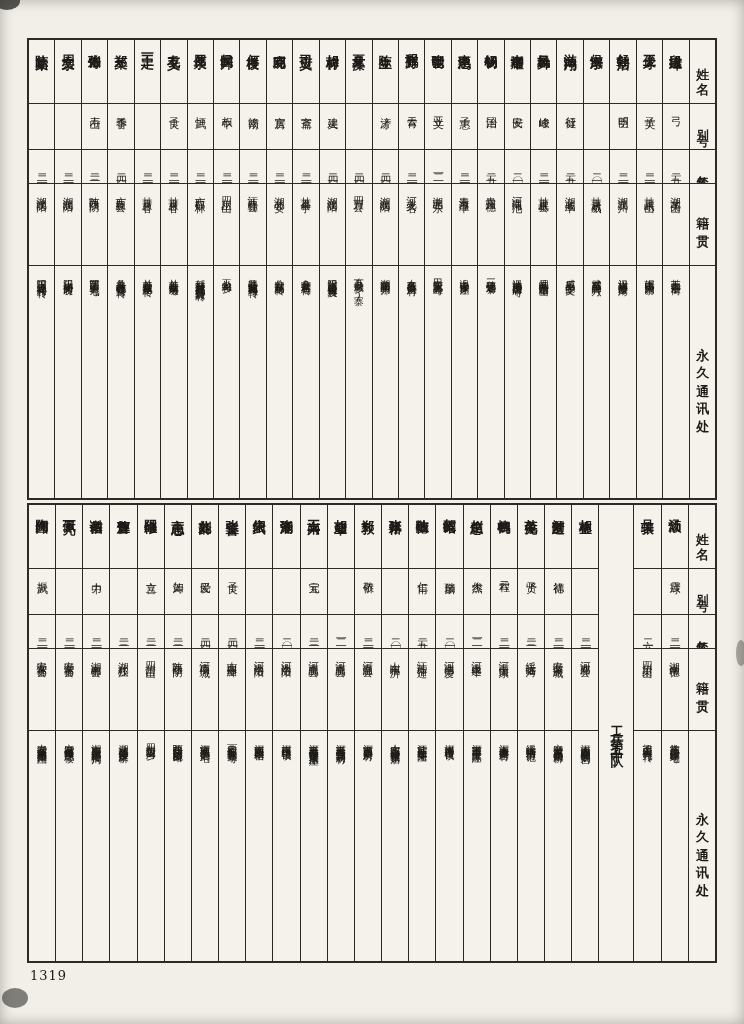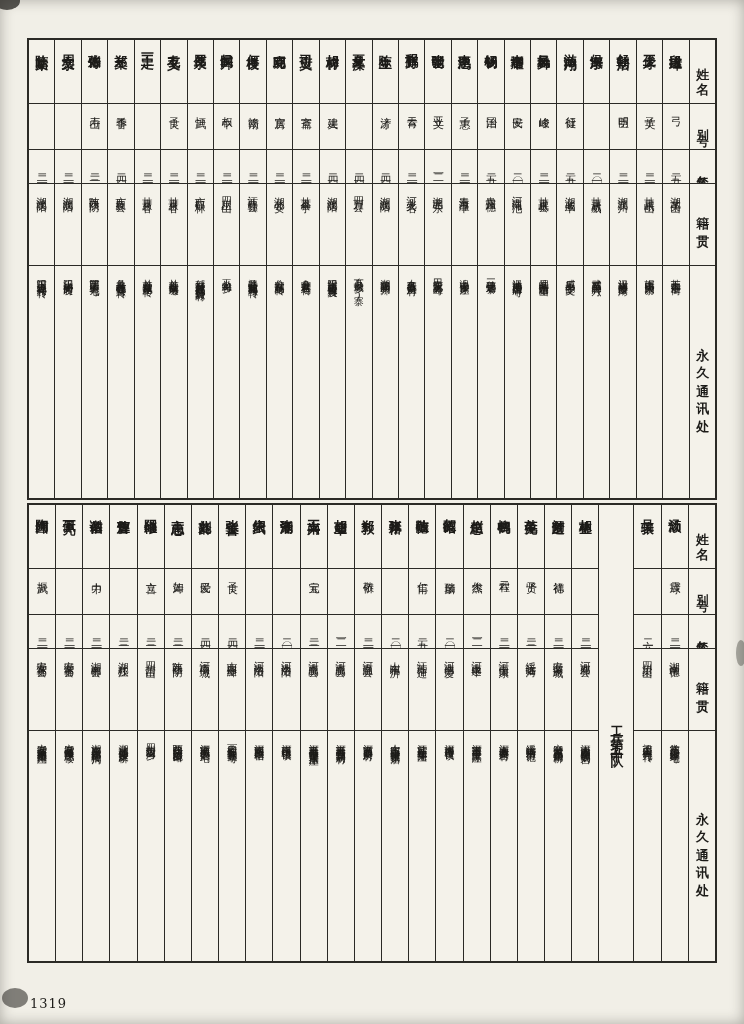--- a/index.html
+++ b/index.html
@@ -64,21 +64,21 @@
   
   .header-col .cell { align-items:center; padding-top:0; }
   .hl { font-weight:bold; }
   .hl-name   { font-size:13px; letter-spacing:14px; }
   .hl-alias  { font-size:12px; letter-spacing:8px; }
   .hl-age    { font-size:12px; letter-spacing:2px; }
   .hl-origin { font-size:13px; letter-spacing:18px; }
   .hl-address{ font-size:13px; letter-spacing:18px; }
   .section-label { font-size:13px; font-weight:bold; letter-spacing:6px; }
   .page-number {
-    position:absolute; left:30px; top:996px;
+    position:absolute; left:30px; top:968px;
     font-size:13px; letter-spacing:1px;
   }
   
   .artifact { position:absolute; background:#23211d; opacity:.75; border-radius:50%; }
   .art-top-left  { left:-6px; top:-8px;  width:26px; height:18px; }
   .art-bot-left  { left:2px;  top:988px; width:26px; height:20px; opacity:.55; }
   .art-right-mid { left:736px; top:640px; width:10px; height:26px; opacity:.35; }
 </style>
 </head>
 <body>

